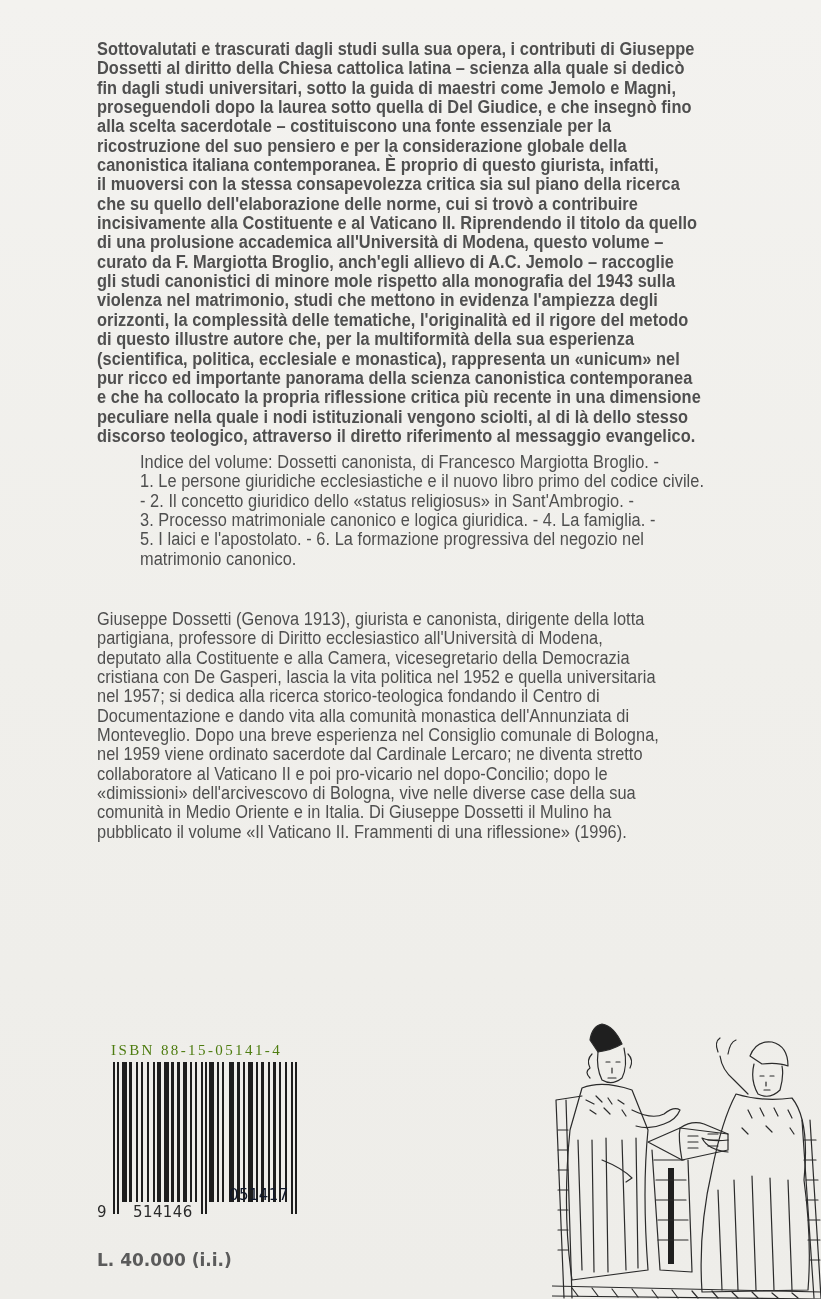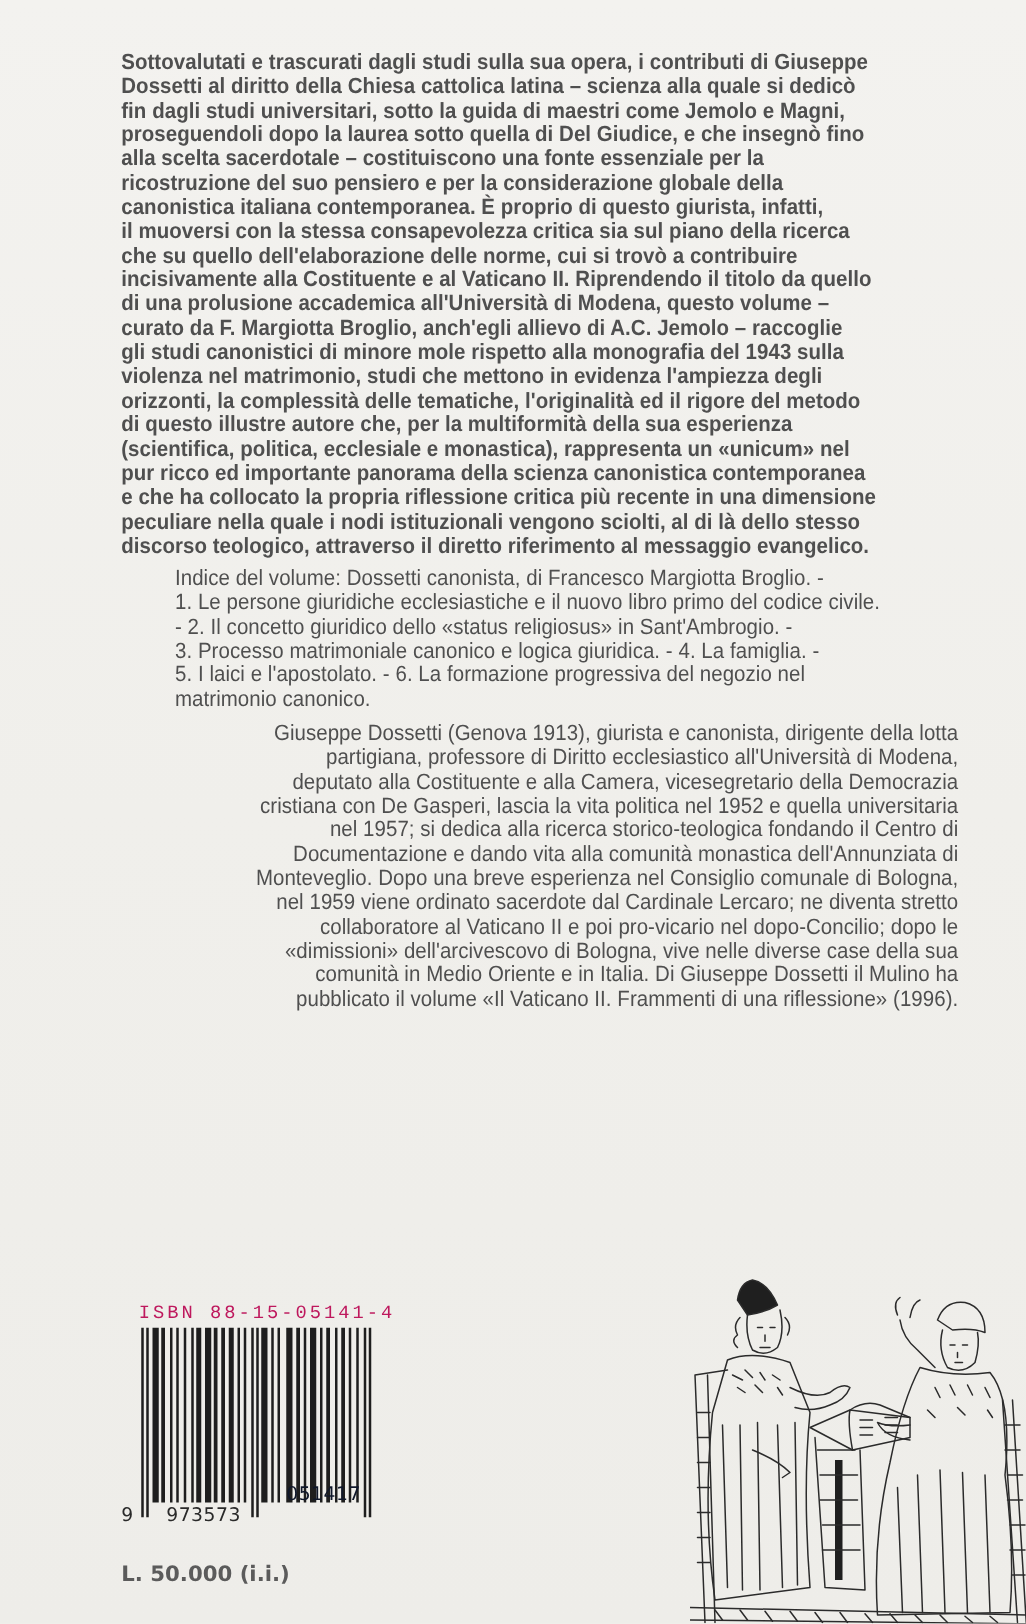--- a/index.html
+++ b/index.html
@@ -25,37 +25,37 @@
       display: block;
       white-space: nowrap;
       font-size: 17.6px;
       line-height: 19.35px;
       letter-spacing: 0.05px;
       transform-origin: left center;
       transform: scaleX(0.93);
     }
     #blurb { top: 40px; font-weight: bold; }
     #contents { top: 453px; margin-left: 43px; }
-    #bio { top: 577px; text-align: right; }
+    #bio { top: 610px; }
 
     .barcode-area {
       position: absolute;
       left: 97px;
       top: 1040px;
       width: 260px;
       height: 180px;
     }
     .isbn-label {
       position: absolute;
       left: 14px;
       top: 2px;
-      font-family: Liberation Mono, monospace;
+      font-family: Liberation Serif, serif;
       font-size: 15px;
       letter-spacing: 2.4px;
-      color: #be185d;
+      color: #4d7c0f;
       white-space: nowrap;
     }
     .bars {
       position: absolute;
       left: 14px;
       top: 22px;
       width: 200px;
       height: 152px;
     }
     .ean-digit-lead {
@@ -192,25 +192,25 @@
         <rect x="157" y="0" width="2" height="140"></rect>
         <rect x="162" y="0" width="3" height="140"></rect>
         <rect x="168" y="0" width="2" height="140"></rect>
         <rect x="174" y="0" width="2" height="140"></rect>
 
         <rect x="180" y="0" width="2" height="152"></rect>
         <rect x="184" y="0" width="2" height="152"></rect>
       </g>
     </svg>
     <span class="ean-digit-lead">9</span>
-    <span class="ean-left">973573</span>
+    <span class="ean-left">514146</span>
     <span class="ean-right">051417</span>
   </div>
 
-  <div class="price">L. 50.000 (i.i.)</div>
+  <div class="price">L. 40.000 (i.i.)</div>
 
   <svg class="woodcut" viewBox="0 0 269 289" fill="none" stroke="#2b2b2b" stroke-width="1.2" stroke-linejoin="round" stroke-linecap="round">
 
     <path d="M38 30 Q40 16 50 14 Q62 16 70 34 Q60 40 46 42 Z" fill="#1f1f1f"></path>
 
     <path d="M46 42 Q44 58 50 70 Q60 76 70 68 Q76 56 72 38"></path>
     <path d="M54 52 h4 M64 52 h4 M60 58 v5 M56 68 h8"></path>
 
     <path d="M40 44 q-6 6 -2 14 q-6 4 0 10 M76 44 q6 6 2 14"></path>
 

